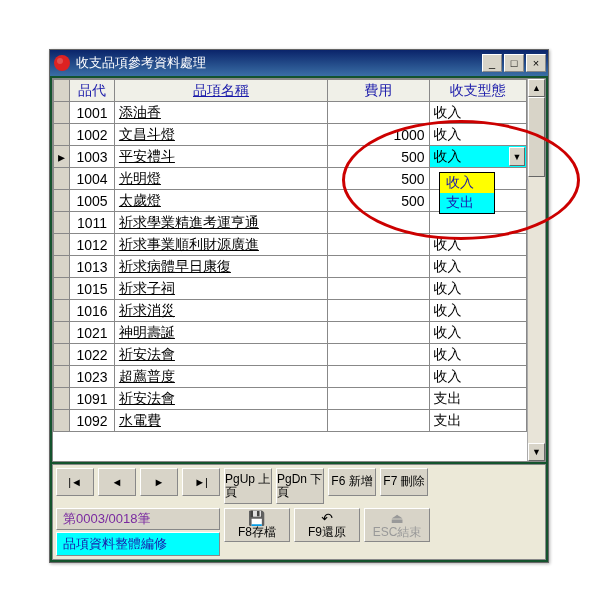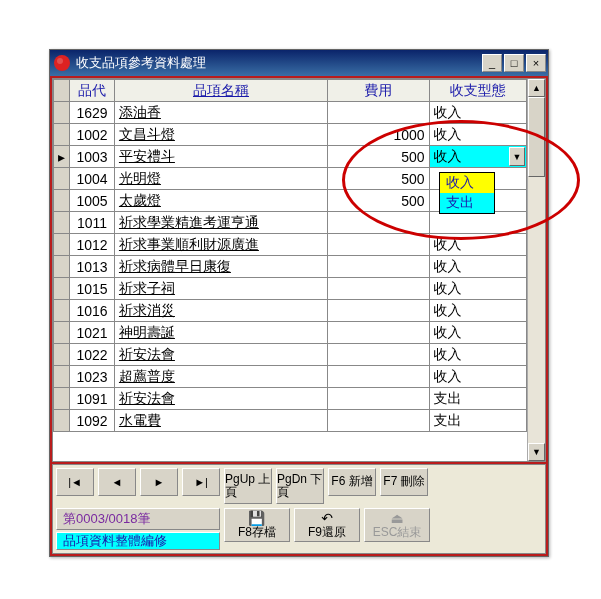--- a/index.html
+++ b/index.html
@@ -10,21 +10,21 @@
     width: 601px;
     height: 599px;
     position: relative;
   }
   .window {
     position: absolute;
     left: 49px;
     top: 49px;
     width: 500px;
     border: 1px solid #666;
-    background: #b91c1c;
+    background: #14532d;
     box-shadow: 1px 1px 3px rgba(0,0,0,.3);
   }
   .titlebar {
     height: 26px;
     background: linear-gradient(#0a246a,#3a6ea5);
     color: #fff;
     display: flex;
     align-items: center;
     padding: 0 2px 0 4px;
     font-size: 13px;
@@ -151,21 +151,21 @@
     background:#d8d4c8;
     border:1px solid #fff;
     border-right-color:#888; border-bottom-color:#888;
     height:22px; display:flex; align-items:center;
     padding:0 6px; color:#7a2aa0; font-size:13px;
   }
   .status-edit {
     background:#00ffff; color:#1a1aaa;
     border:1px solid #fff;
     border-right-color:#888; border-bottom-color:#888;
-    height:18px; display:flex; align-items:center;
+    height:24px; display:flex; align-items:center;
     padding:0 6px; font-size:13px;
   }
   .annot-ellipse {
     position:absolute;
     border:3px solid #c00;
     border-radius:50%;
     pointer-events:none;
     z-index:20;
   }
 </style>
@@ -191,21 +191,21 @@
           <th class="col-rowhdr"></th>
           <th class="col-id">品代</th>
           <th class="col-name">品項名稱</th>
           <th class="col-fee">費用</th>
           <th class="col-type">收支型態</th>
         </tr>
       </thead>
       <tbody id="grid-body">
           <tr>
             <td class="col-rowhdr"></td>
-            <td class="col-id">1629</td>
+            <td class="col-id">1001</td>
             <td class="col-name">添油香</td>
             <td class="col-fee"></td>
             <td class="col-type">收入</td>
           </tr>
           <tr>
             <td class="col-rowhdr"></td>
             <td class="col-id">1002</td>
             <td class="col-name">文昌斗燈</td>
             <td class="col-fee">1000</td>
             <td class="col-type">收入</td>

